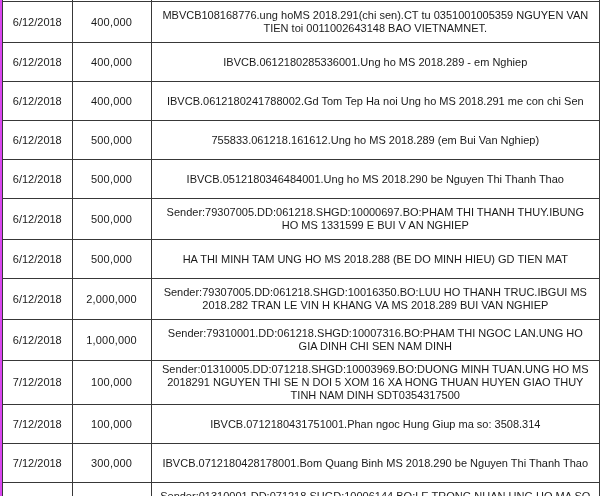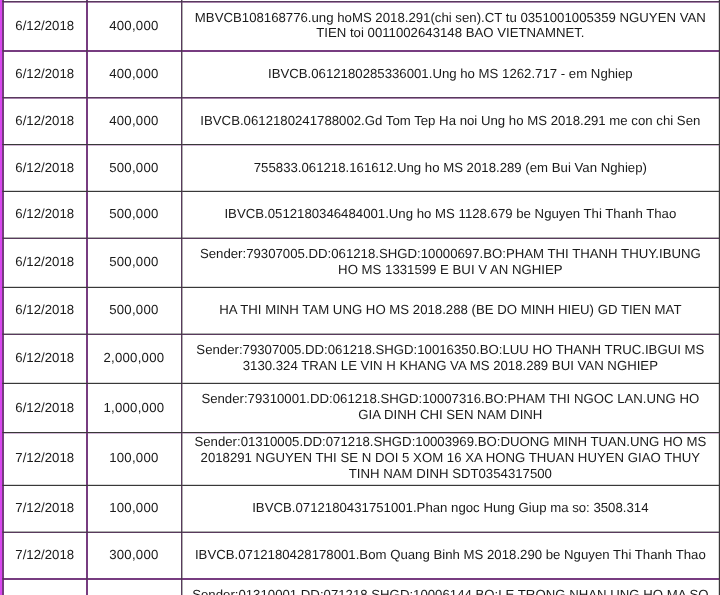--- a/index.html
+++ b/index.html
@@ -59,51 +59,51 @@
       </tr>
 
       <tr class="double">
         <td class="date">6/12/2018</td>
         <td class="amount">400,000</td>
         <td class="desc">MBVCB108168776.ung hoMS 2018.291(chi sen).CT tu 0351001005359 NGUYEN VAN TIEN toi 0011002643148 BAO VIETNAMNET.</td>
       </tr>
       <tr class="single">
         <td class="date">6/12/2018</td>
         <td class="amount">400,000</td>
-        <td class="desc">IBVCB.0612180285336001.Ung ho MS 1262.717 - em Nghiep</td>
+        <td class="desc">IBVCB.0612180285336001.Ung ho MS 2018.289 - em Nghiep</td>
       </tr>
       <tr class="single">
         <td class="date">6/12/2018</td>
         <td class="amount">400,000</td>
         <td class="desc">IBVCB.0612180241788002.Gd Tom Tep Ha noi Ung ho MS 2018.291 me con chi Sen</td>
       </tr>
       <tr class="single">
         <td class="date">6/12/2018</td>
         <td class="amount">500,000</td>
         <td class="desc">755833.061218.161612.Ung ho MS 2018.289 (em Bui Van Nghiep)</td>
       </tr>
       <tr class="single">
         <td class="date">6/12/2018</td>
         <td class="amount">500,000</td>
-        <td class="desc">IBVCB.0512180346484001.Ung ho MS 1128.679 be Nguyen Thi Thanh Thao</td>
+        <td class="desc">IBVCB.0512180346484001.Ung ho MS 2018.290 be Nguyen Thi Thanh Thao</td>
       </tr>
       <tr class="double">
         <td class="date">6/12/2018</td>
         <td class="amount">500,000</td>
         <td class="desc">Sender:79307005.DD:061218.SHGD:10000697.BO:PHAM THI THANH THUY.IBUNG HO MS 1331599 E BUI V AN NGHIEP</td>
       </tr>
       <tr class="single">
         <td class="date">6/12/2018</td>
         <td class="amount">500,000</td>
         <td class="desc">HA THI MINH TAM UNG HO MS 2018.288 (BE DO MINH HIEU) GD TIEN MAT</td>
       </tr>
       <tr class="double">
         <td class="date">6/12/2018</td>
         <td class="amount">2,000,000</td>
-        <td class="desc">Sender:79307005.DD:061218.SHGD:10016350.BO:LUU HO THANH TRUC.IBGUI MS 3130.324 TRAN LE VIN H KHANG VA MS 2018.289 BUI VAN NGHIEP</td>
+        <td class="desc">Sender:79307005.DD:061218.SHGD:10016350.BO:LUU HO THANH TRUC.IBGUI MS 2018.282 TRAN LE VIN H KHANG VA MS 2018.289 BUI VAN NGHIEP</td>
       </tr>
       <tr class="double">
         <td class="date">6/12/2018</td>
         <td class="amount">1,000,000</td>
         <td class="desc">Sender:79310001.DD:061218.SHGD:10007316.BO:PHAM THI NGOC LAN.UNG HO GIA DINH CHI SEN NAM DINH</td>
       </tr>
       <tr class="double">
         <td class="date">7/12/2018</td>
         <td class="amount">100,000</td>
         <td class="desc">Sender:01310005.DD:071218.SHGD:10003969.BO:DUONG MINH TUAN.UNG HO MS 2018291 NGUYEN THI SE N DOI 5 XOM 16 XA HONG THUAN HUYEN GIAO THUY TINH NAM DINH SDT0354317500</td>

